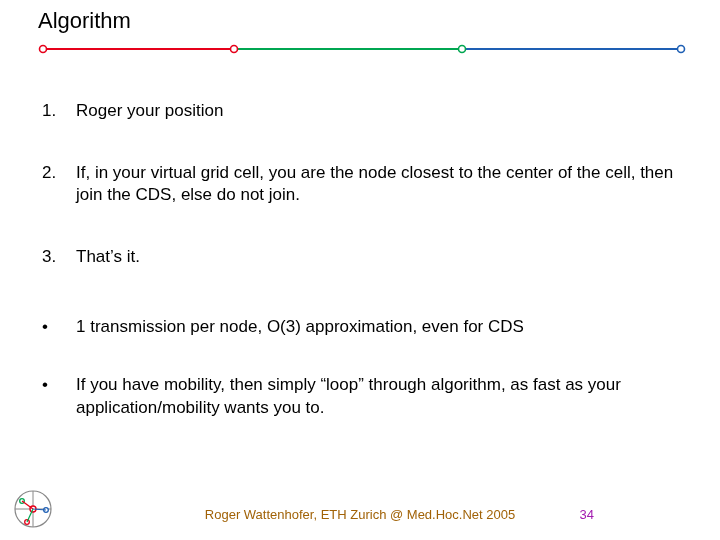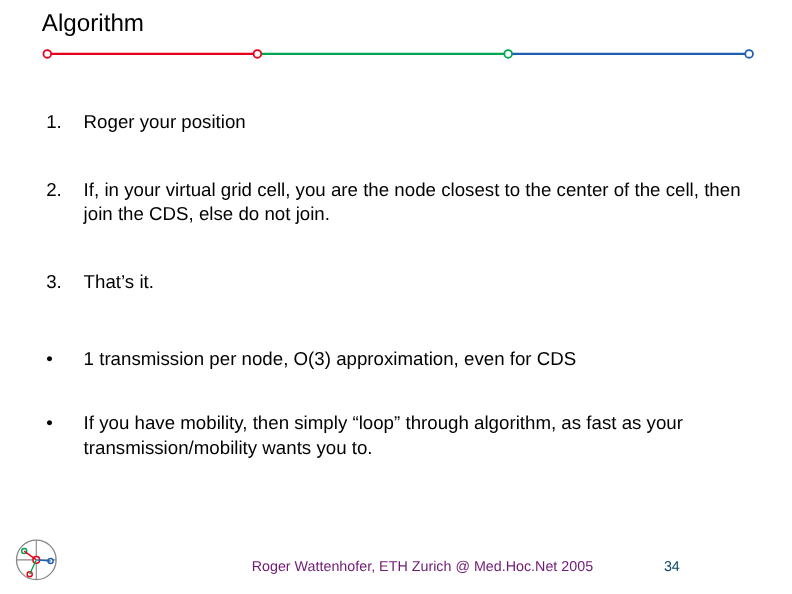--- a/index.html
+++ b/index.html
@@ -10,21 +10,20 @@
     background: #ffffff;
     font-family: Arial, Helvetica, sans-serif;
     color: #000;
     position: relative;
     overflow: hidden;
   }
   .slide {
     width: 624px;
     height: 540px;
     position: relative;
-    padding-left: 24px;
   }
   .title {
     position: absolute;
     top: 8px;
     left: 38px;
     font-size: 22px;
     font-weight: 400;
   }
   .divider {
     position: absolute;
@@ -54,28 +53,28 @@
   }
   .body {
     flex: 1;
   }
   .footer-text {
     position: absolute;
     bottom: 18px;
     width: 720px;
     text-align: center;
     font-size: 13px;
-    color: #701a75;
+    color: #a16207;
   }
   .page-num {
     position: absolute;
     bottom: 18px;
     right: 30px;
     font-size: 13px;
-    color: #0c4a6e;
+    color: #a21caf;
   }
   .logo {
     position: absolute;
     bottom: 10px;
     left: 12px;
     width: 42px;
     height: 42px;
   }
 </style>
 </head>
@@ -107,21 +106,21 @@
     <div class="row" style="margin-bottom:48px;">
       <div class="marker">3.</div>
       <div class="body">That’s it.</div>
     </div>
     <div class="row tight">
       <div class="marker">•</div>
       <div class="body">1 transmission per node, O(3) approximation, even for CDS</div>
     </div>
     <div class="row tight">
       <div class="marker">•</div>
-      <div class="body">If you have mobility, then simply “loop” through algorithm, as fast as your transmission/mobility wants you to.</div>
+      <div class="body">If you have mobility, then simply “loop” through algorithm, as fast as your application/mobility wants you to.</div>
     </div>
   </div>
 
   <svg class="logo" viewBox="0 0 42 42">
     <circle cx="21" cy="21" r="18" fill="none" stroke="#888" stroke-width="1.2"></circle>
     <line x1="3" y1="21" x2="39" y2="21" stroke="#888" stroke-width="1"></line>
     <line x1="21" y1="3" x2="21" y2="39" stroke="#888" stroke-width="1"></line>
     <circle cx="21" cy="21" r="3" fill="#fff" stroke="#e6001a" stroke-width="1.4"></circle>
     <circle cx="10" cy="13" r="2.3" fill="#fff" stroke="#00a651" stroke-width="1.3"></circle>
     <circle cx="34" cy="22" r="2.3" fill="#fff" stroke="#1e5fb4" stroke-width="1.3"></circle>

